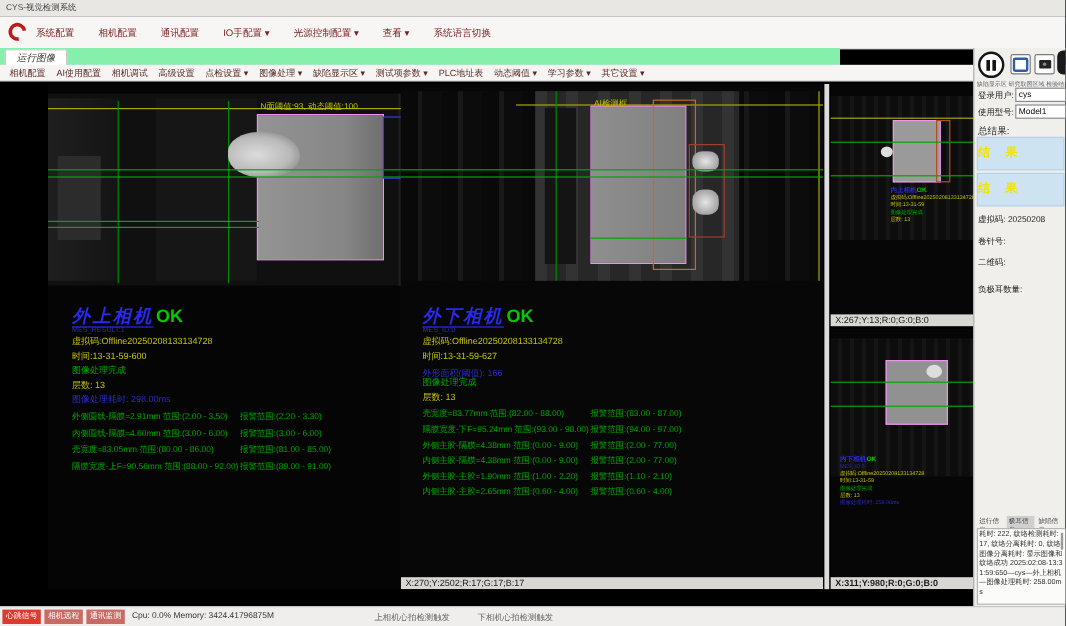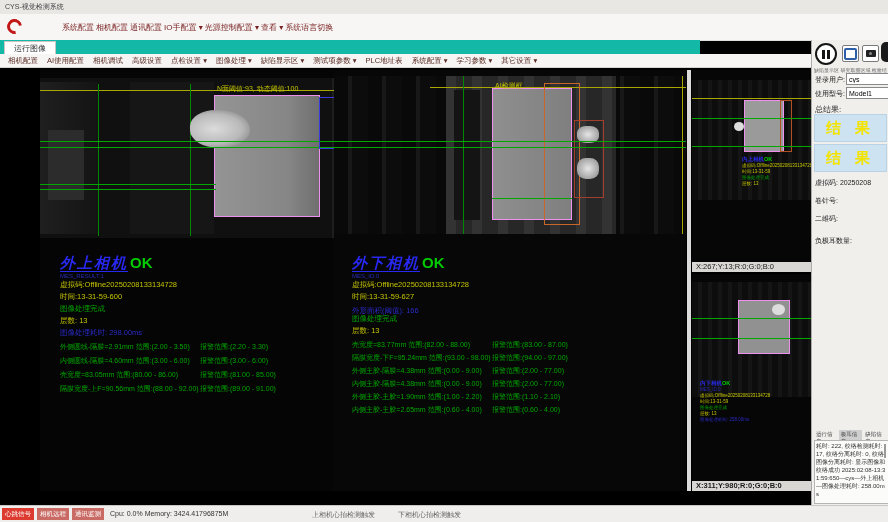--- a/index.html
+++ b/index.html
@@ -5,23 +5,23 @@
   html,body{margin:0;padding:0;background:#444;}
   .win{position:relative;width:888px;height:522px;background:#000;overflow:hidden;
        font-family:"Liberation Sans","DejaVu Sans",sans-serif;}
   .abs{position:absolute;}
   
   .titlebar{position:absolute;left:0;top:0;width:888px;height:14px;background:#e9e7e4;
             font-size:7px;color:#444;line-height:14px;padding-left:5px;box-sizing:border-box;}
   .menubar{position:absolute;left:0;top:14px;width:888px;height:26px;background:#f7f6f5;border-bottom:1px solid #e0dedc;}
   .logo{position:absolute;left:7px;top:5px;width:15px;height:15px;border:3px solid #c11818;
         border-radius:50%;border-right-color:transparent;transform:rotate(35deg);box-sizing:border-box;}
-  .menu-items{position:absolute;left:30px;top:0;height:26px;display:flex;align-items:center;gap:2px;margin-left:32px;}
+  .menu-items{position:absolute;left:30px;top:0;height:26px;display:flex;align-items:center;gap:20px;}
   .menu-item{font-size:8px;color:#7a2222;white-space:nowrap;cursor:default;}
-  .tabstrip{position:absolute;left:0;top:40px;width:700px;height:14px;background:#14b8a6;border-bottom:1px solid #c9c7c5;}
+  .tabstrip{position:absolute;left:0;top:40px;width:700px;height:14px;background:#86efac;border-bottom:1px solid #c9c7c5;font-style:italic;}
   .tab{position:absolute;left:4px;top:1px;background:#fff;border:1px solid #c9c7c5;border-bottom:none;
        font-size:8px;color:#333;padding:1px 9px;}
   .toolbar{position:absolute;left:0;top:54px;width:888px;height:14px;background:#f6f5f4;border-bottom:1px solid #d5d3d1;
            display:flex;align-items:center;gap:9px;padding-left:8px;box-sizing:border-box;}
   .tool-item{font-size:7.5px;color:#5a2a24;white-space:nowrap;}
   
   .main{position:absolute;left:0;top:68px;width:811px;height:437px;background:#000;}
   .view{position:absolute;background:#050505;overflow:hidden;}
   .strip{position:absolute;left:0;width:100%;height:10px;background:#d9d7d4;color:#1a1a1a;
          font-size:7.5px;line-height:10px;padding-left:4px;box-sizing:border-box;}
@@ -34,21 +34,21 @@
   .mrow .alarm{position:absolute;left:140px;top:0;}
   .mini{position:absolute;white-space:nowrap;line-height:6px;}
   .mini div{font-size:4.5px;}
   .mini .t{font-size:5.5px;color:#2a2af0;font-weight:bold;}
   .mini .ok{font-size:5.5px;color:#00cc00;font-weight:bold;}
   
   .panel{position:absolute;left:811px;top:40px;width:77px;height:465px;background:#f0efec;border-left:1px solid #adadad;box-sizing:border-box;}
   .pl{position:absolute;font-size:7px;color:#222;white-space:nowrap;}
   .pinput{position:absolute;width:38px;height:10px;border:1px solid #8a8a8a;font-size:7px;padding:0 2px;background:#fff;box-sizing:content-box;font-family:inherit;}
   .resbox{position:absolute;left:2px;width:71px;height:26px;background:#cde3f2;border:1px solid #b9d2e6;
-          color:#f2e300;font-weight:bold;font-size:15px;letter-spacing:5px;text-align:center;line-height:26px;}
+          color:#f2e300;font-weight:bold;font-size:10px;letter-spacing:5px;line-height:26px;}
   .ptab{font-size:5.5px;color:#444;padding:1px 2px;}
   .logbox{position:absolute;left:2px;top:400px;width:71px;height:60px;background:#fbfbfa;border:1px solid #b5b5b5;
           font-size:6px;line-height:8px;color:#333;padding:1px;overflow:hidden;word-break:break-all;}
   
   .statusbar{position:absolute;left:0;top:505px;width:888px;height:17px;background:#efeeec;border-top:1px solid #c9c7c5;box-sizing:border-box;}
   .chip{position:absolute;top:2px;height:12px;line-height:12px;font-size:6.5px;padding:0 3px;color:#fff;}
   .iconbtn{position:absolute;width:17px;height:17px;background:#fff;border:1px solid #7a7a7a;border-radius:2px;
            display:flex;align-items:center;justify-content:center;box-sizing:border-box;}
   .pausebtn{position:absolute;left:3px;top:3px;width:22px;height:22px;border-radius:50%;border:2px solid #151515;background:#fff;
             display:flex;align-items:center;justify-content:center;gap:2px;box-sizing:border-box;}
@@ -85,21 +85,21 @@
 
   <span class="tool-item">相机配置</span>
       <span class="tool-item">AI使用配置</span>
       <span class="tool-item">相机调试</span>
       <span class="tool-item">高级设置</span>
       <span class="tool-item">点检设置 ▾</span>
       <span class="tool-item">图像处理 ▾</span>
       <span class="tool-item">缺陷显示区 ▾</span>
       <span class="tool-item">测试项参数 ▾</span>
       <span class="tool-item">PLC地址表</span>
-      <span class="tool-item">系统配置 ▾</span>
+      <span class="tool-item">动态阈值 ▾</span>
       <span class="tool-item">学习参数 ▾</span>
       <span class="tool-item">其它设置 ▾</span>
     </div>
 
   <div class="main">
 
     <div class="view" style="left:4px;top:2px;width:328px;height:421px;margin-left:36px;">
 
       <div class="ln" style="left:0;top:8px;width:328px;height:160px;background:#101010;"></div>
       <div class="ln" style="left:0;top:12px;width:58px;height:152px;background:linear-gradient(90deg,#1f1f1f,#141414);"></div>
@@ -195,20 +195,21 @@
           </div>
           <div class="mrow" style="height:13px;">
             <span>外侧主胶-主胶=1.90mm 范围:(1.00 - 2.20)</span>
             <span class="alarm">报警范围:(1.10 - 2.10)</span>
           </div>
           <div class="mrow" style="height:13px;">
             <span>内侧主胶-主胶=2.65mm 范围:(0.60 - 4.00)</span>
             <span class="alarm">报警范围:(0.60 - 4.00)</span>
           </div>
         </div>
+      <div class="strip" style="top:411px;">X:270;Y:2502;R:17;G:17;B:17</div>
     </div>
 
     <div class="ln" style="left:687px;top:2px;width:4px;height:421px;background:#dcdcdc;"></div>
 
     <div class="view" style="left:692px;top:2px;width:137px;height:202px;background:#060606;">
       <div class="ln" style="left:0;top:10px;width:119px;height:120px;background:repeating-linear-gradient(90deg,#0d0d0d 0 6px,#151515 6px 10px);"></div>
       <div class="ln" style="left:0;top:28px;width:119px;height:1px;background:#a8a800;"></div>
       <div class="ln" style="left:52px;top:30px;width:38px;height:50px;background:#9a9a9a;border:1px solid #ef8fef;"></div>
       <div class="ln" style="left:88px;top:30px;width:10px;height:50px;border:1px solid #b05020;"></div>
       <div class="ln" style="left:42px;top:52px;width:10px;height:9px;background:#ddd;border-radius:50%;"></div>

